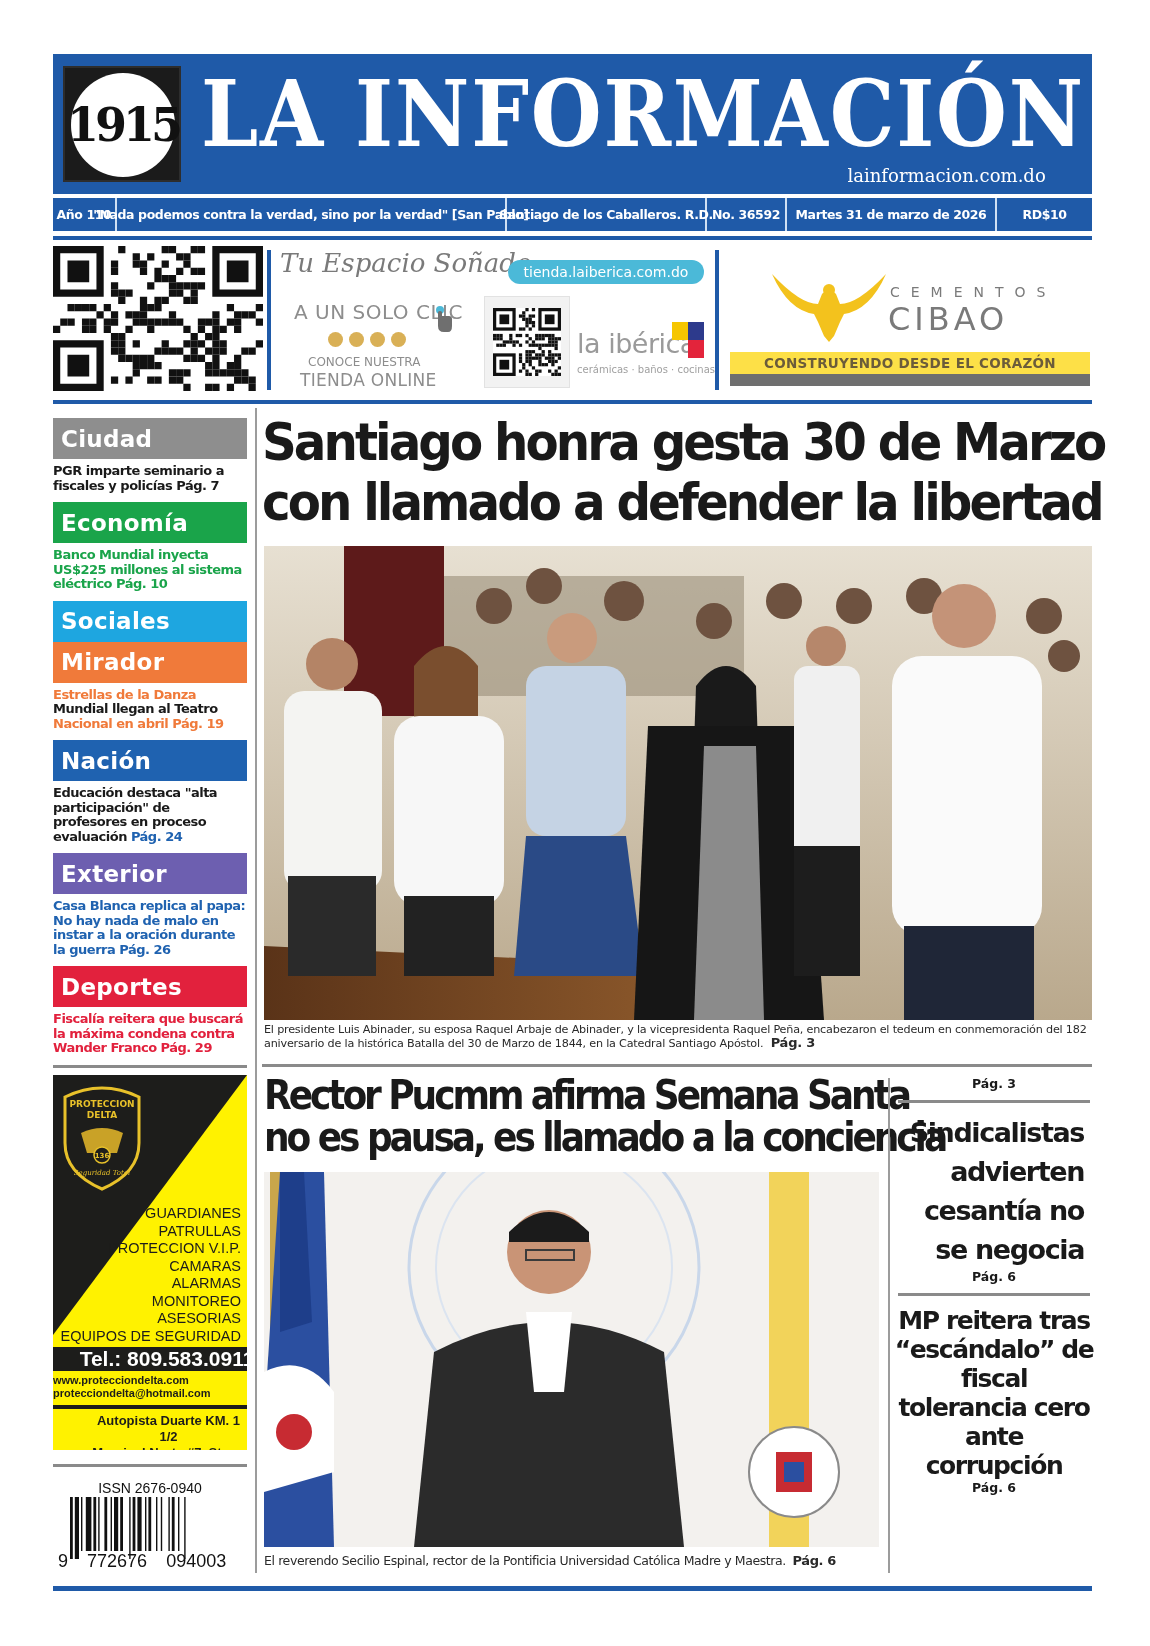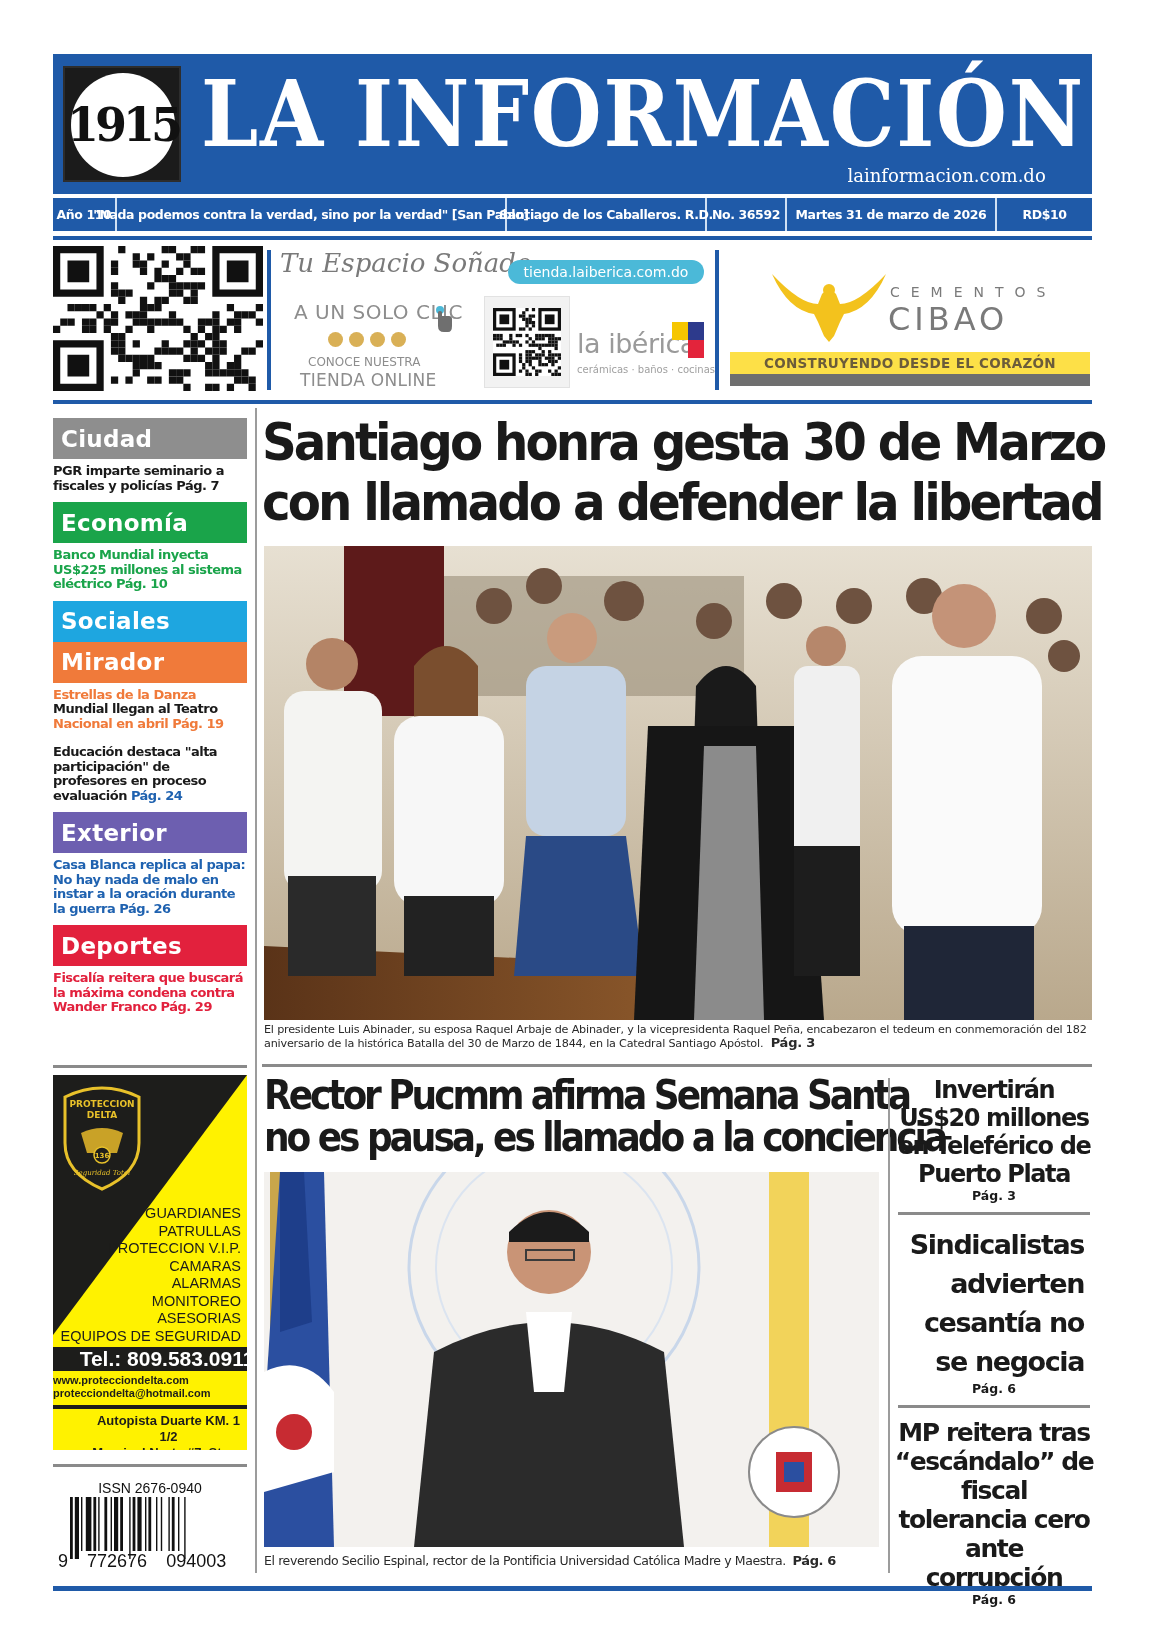--- a/index.html
+++ b/index.html
@@ -468,20 +468,21 @@
 <div class="abs rule-blue" style="left:53px;top:400px;width:1039px;"></div>
 
 <div class="abs sidebar" id="sidebar">
     <div class="sec-head" style="background: rgb(142, 142, 142);">Ciudad</div>
     <div class="sec-text"><span style="color: rgb(26, 26, 26);">PGR imparte seminario a fiscales y policías  </span><span style="color: rgb(26, 26, 26);">Pág. 7</span></div>
     <div class="sec-head" style="background: rgb(26, 164, 74);">Economía</div>
     <div class="sec-text"><span style="color: rgb(26, 164, 74);">Banco Mundial inyecta US$225 millones al sistema eléctrico  </span><span style="color: rgb(26, 164, 74);">Pág. 10</span></div>
     <div class="sec-head" style="background: rgb(30, 166, 224);">Sociales</div>
     <div class="sec-head" style="background: rgb(240, 122, 58);">Mirador</div>
     <div class="sec-text"><span style="color: rgb(240, 122, 58);">Estrellas de la Danza </span><span style="color: rgb(26, 26, 26);">Mundial llegan al Teatro </span><span style="color: rgb(240, 122, 58);">Nacional en abril Pág. 19</span></div>
+    <div class="sec-head" style="background: rgb(31, 98, 176);">Nación</div>
     <div class="sec-text"><span style="color: rgb(26, 26, 26);">Educación destaca "alta participación" de profesores en proceso evaluación </span><span style="color: rgb(31, 98, 176);">Pág. 24</span></div>
     <div class="sec-head" style="background: rgb(109, 95, 176);">Exterior</div>
     <div class="sec-text"><span style="color: rgb(31, 98, 176);">Casa Blanca replica al papa: No hay nada de malo en instar a la oración durante la guerra  Pág. 26</span></div>
     <div class="sec-head" style="background: rgb(226, 33, 61);">Deportes</div>
     <div class="sec-text"><span style="color: rgb(226, 33, 61);">Fiscalía reitera que buscará la máxima condena contra Wander Franco    Pág. 29</span></div>
   </div>
 
 <div class="abs rule-gray" style="left:53px;top:1065px;width:194px;"></div>
 
 <div class="abs delta">
@@ -649,21 +650,20 @@
 </div>
 
 <div class="abs caption second-caption">
   <span>El reverendo Secilio Espinal, rector de la Pontificia Universidad Católica Madre y Maestra.</span>
   <b style="margin-left:3px;">Pág. 6</b>
 </div>
 
 <div class="abs right-vsep"></div>
 <div class="abs right-col" id="briefs">
     <div class="brief">
-      <h3>Invertirán US$20 millones en Teleférico de Puerto Plata</h3>
       <div class="pg">Pág. 3</div>
     </div>
     <div class="brief-rule"></div>
     <div class="brief">
       <h3 style="font-size: 27px; line-height: 39px; padding: 0px 10px; text-align: right;">Sindicalistas advierten cesantía no se negocia</h3>
       <div class="pg">Pág. 6</div>
     </div>
     <div class="brief-rule"></div>
     <div class="brief">
       <h3 style="font-size: 25px; line-height: 29px;">MP reitera tras “escándalo” de fiscal tolerancia cero ante corrupción</h3>

